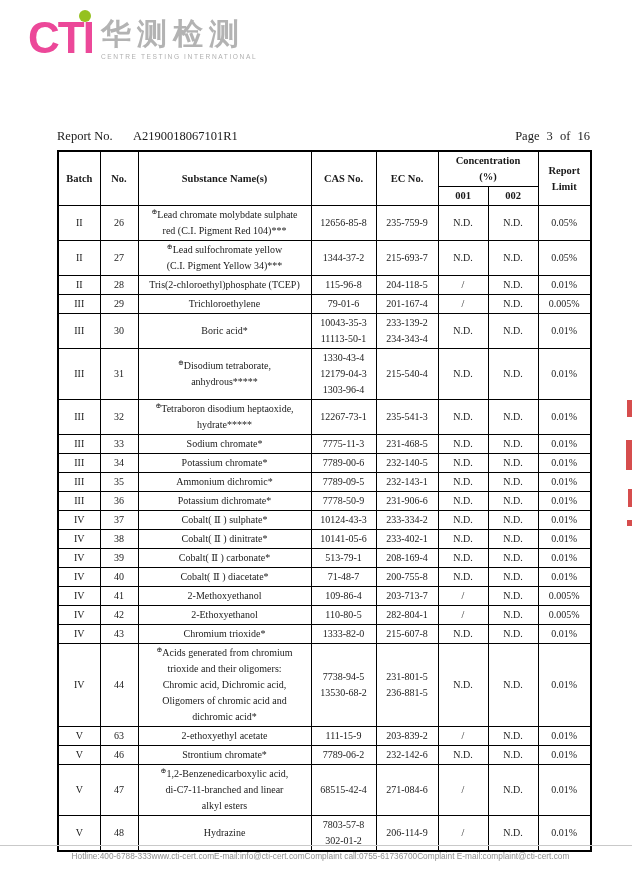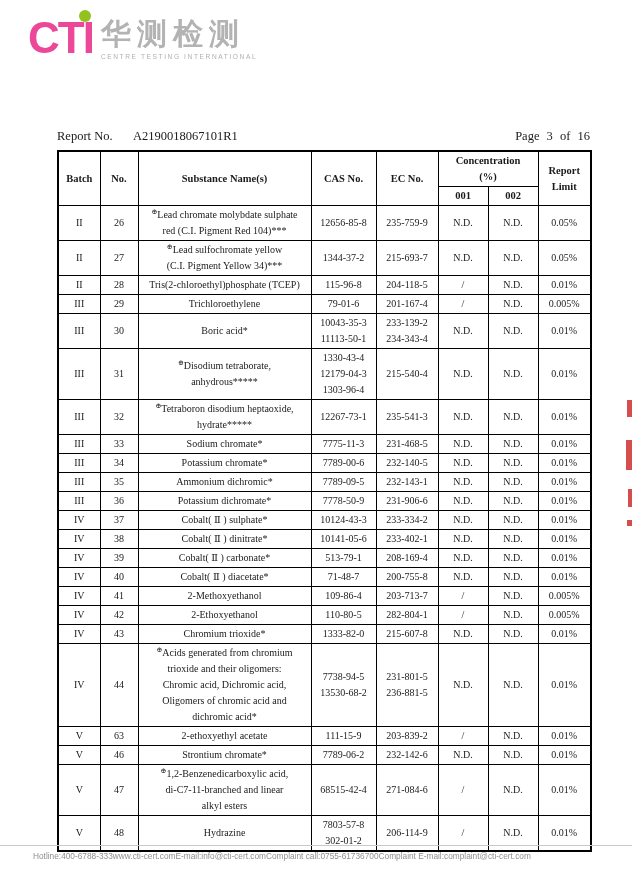--- a/index.html
+++ b/index.html
@@ -33,21 +33,21 @@
       vertical-align:middle;padding:1px 2px;line-height:16px;overflow:hidden;}
   table.results{border:2px solid #000;}
   table.results th{font-weight:bold;font-size:10.5px;margin-left:39px;}
   thead tr.main-head th{height:32px;}
   thead tr.sub-head th{height:16px;}
   td sup,th sup{font-size:7px;line-height:0;}
 
   
   .footer-rule{position:absolute;top:845px;left:0;width:632px;border-top:1px solid #c9c9c9;}
   .footer{position:absolute;top:851px;left:33px;width:575px;display:flex;
-          justify-content:flex-start;
+          justify-content:center;
           font-family:"Liberation Sans","DejaVu Sans",sans-serif;
           font-size:8.3px;color:#8f8f8f;white-space:nowrap;}
 
   
   .stamp-frag{position:absolute;background:#cf2e2e;opacity:.85;}
   .stamp-frag.f1{left:627px;top:400px;width:5px;height:17px;}
   .stamp-frag.f2{left:626px;top:440px;width:6px;height:30px;}
   .stamp-frag.f3{left:628px;top:489px;width:4px;height:18px;}
   .stamp-frag.f4{left:627px;top:520px;width:5px;height:6px;}
 </style>

